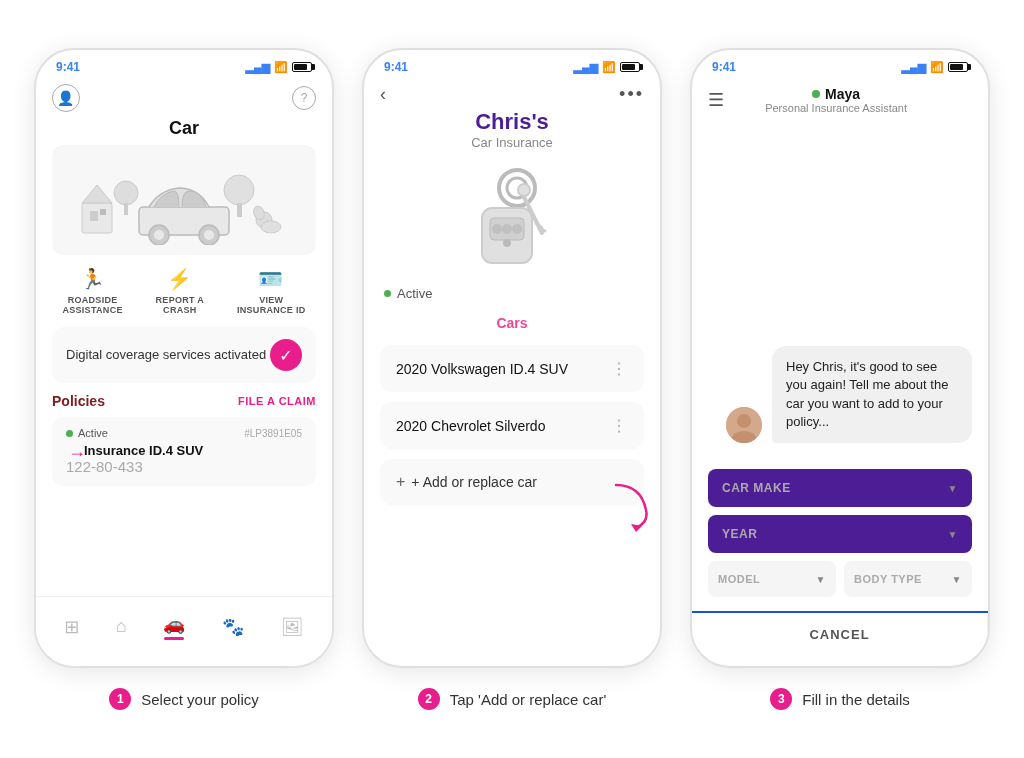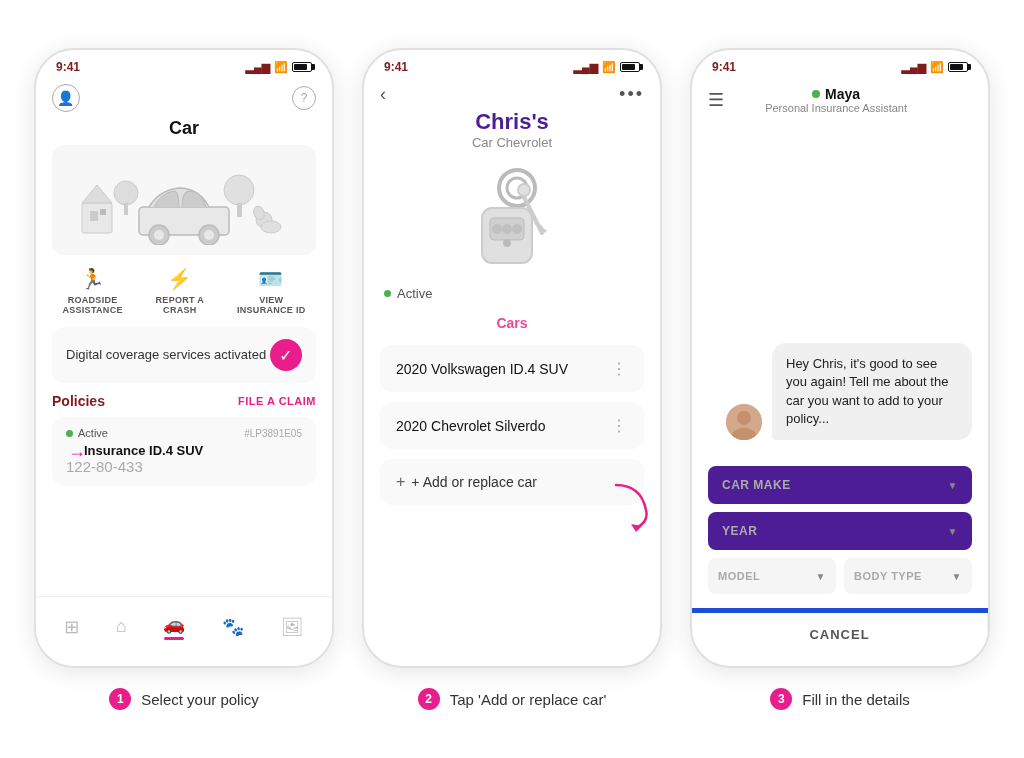--- a/index.html
+++ b/index.html
@@ -70,21 +70,21 @@
       flex-direction: column;
       position: relative;
     }
     .status-bar {
       display: flex;
       justify-content: space-between;
       align-items: center;
       padding: 10px 20px 4px;
       font-size: 12px;
       font-weight: 600;
-      color: #7f1d1d;
+      color: #3b82f6;
     }
     .status-icons {
       display: flex;
       align-items: center;
       gap: 4px;
       font-size: 11px;
     }
     .battery-icon {
       width: 20px;
       height: 10px;
@@ -477,21 +477,21 @@
       color: #aaa;
       font-weight: 600;
       letter-spacing: 0.5px;
     }
     .chevron-down {
       font-size: 10px;
       color: #888;
     }
     .form-actions {
       display: flex;
-      border-top: 5px solid #1d4ed8;
+      border-top: 2px solid #1d4ed8;
       margin: 6px -16px 0;
     }
     .form-cancel, .form-add {
       flex: 1;
       padding: 14px;
       text-align: center;
       font-size: 13px;
       font-weight: 700;
       letter-spacing: 1px;
       cursor: pointer;
@@ -633,21 +633,21 @@
           <div class="battery-icon">
               <div class="battery-fill"></div>
             </div>
         </div>
       </div>
       <div class="phone2-header">
         <span class="back-btn">‹</span>
         <span class="more-btn">•••</span>
       </div>
       <div class="phone2-title">Chris's</div>
-      <div class="phone2-subtitle">Car Chevrolet</div>
+      <div class="phone2-subtitle">Car Insurance</div>
       <div class="keys-illustration">
         <svg width="120" height="110" viewBox="0 0 120 110" xmlns="http://www.w3.org/2000/svg">
 
           <ellipse cx="65" cy="25" rx="18" ry="18" fill="none" stroke="#bbb" stroke-width="4"></ellipse>
           <ellipse cx="65" cy="25" rx="10" ry="10" fill="none" stroke="#bbb" stroke-width="3"></ellipse>
 
           <rect x="30" y="45" width="50" height="55" rx="10" fill="#e0e0e0" stroke="#ccc" stroke-width="2"></rect>
           <rect x="38" y="55" width="34" height="22" rx="4" fill="#d0d0d0" stroke="#bbb" stroke-width="1"></rect>
           <circle cx="45" cy="66" r="5" fill="#c0c0c0"></circle>
           <circle cx="55" cy="66" r="5" fill="#c0c0c0"></circle>

